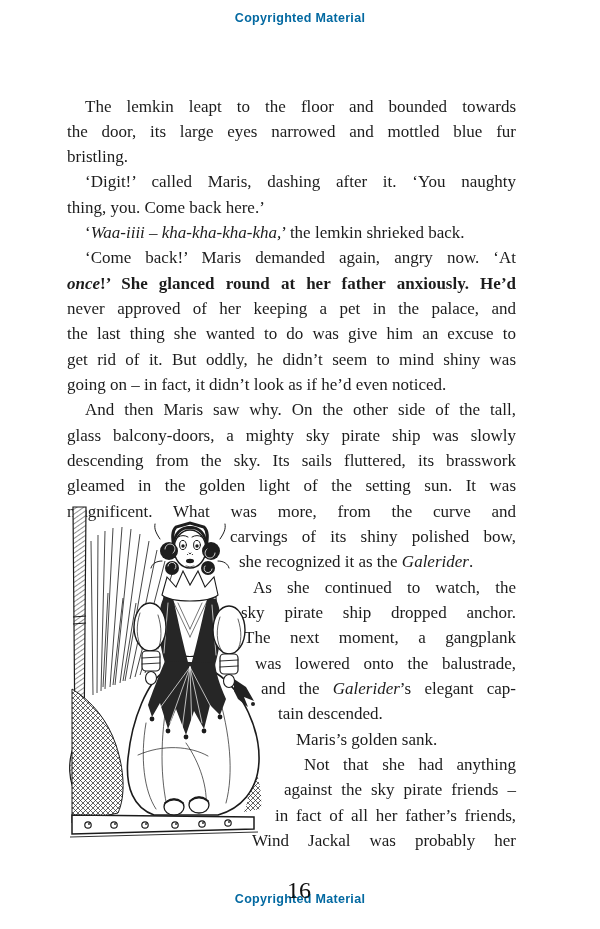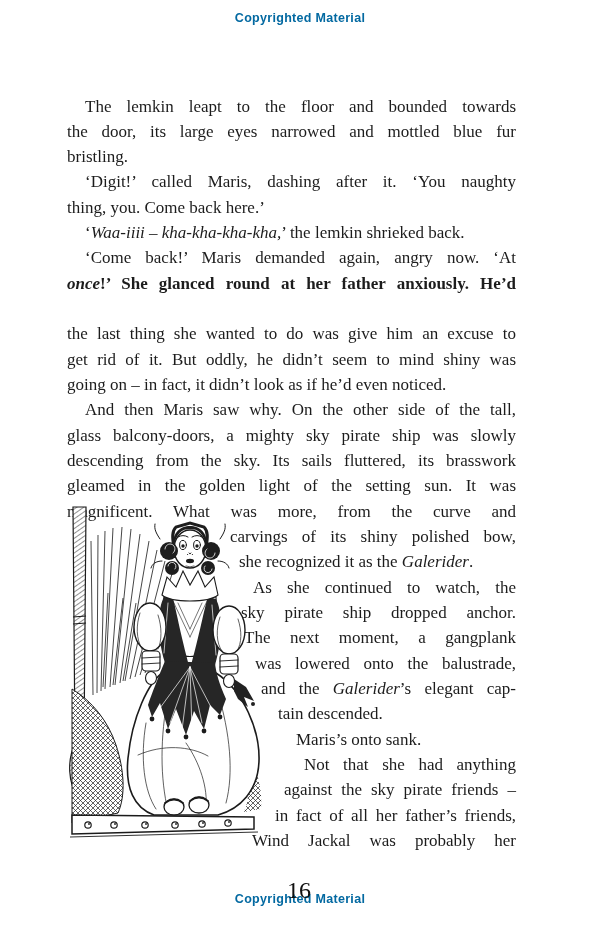--- a/index.html
+++ b/index.html
@@ -29,37 +29,38 @@
 
   <div class="textblock">
       <div class="line just" style="left: 85px; top: 73.5px; width: 431px;"><span>The lemkin leapt to the floor and bounded towards</span></div>
       <div class="line just" style="left: 67px; top: 98.83px; width: 449px;"><span>the door, its large eyes narrowed and mottled blue fur</span></div>
       <div class="line" style="left: 67px; top: 124.16px; width: 449px;"><span>bristling.</span></div>
       <div class="line just" style="left: 85px; top: 149.49px; width: 431px;"><span>‘Digit!’ called Maris, dashing after it. ‘You naughty</span></div>
       <div class="line" style="left: 67px; top: 174.82px; width: 449px;"><span>thing, you. Come back here.’</span></div>
       <div class="line" style="left: 85px; top: 200.15px; width: 431px;"><span>‘</span><span class="it">Waa-iiii – kha-kha-kha-kha,</span><span>’ the lemkin shrieked back.</span></div>
       <div class="line just" style="left: 85px; top: 225.48px; width: 431px;"><span>‘Come back!’ Maris demanded again, angry now. ‘At</span></div>
       <div class="line just" style="left: 67px; top: 250.81px; width: 449px; font-weight: bold;"><span class="it">once</span><span>!’ She glanced round at her father anxiously. He’d</span></div>
+      <div class="line just" style="left: 67px; top: 276.14px; width: 449px;"><span>never approved of her keeping a pet in the palace, and</span></div>
       <div class="line just" style="left: 67px; top: 301.47px; width: 449px;"><span>the last thing she wanted to do was give him an excuse to</span></div>
       <div class="line just" style="left: 67px; top: 326.8px; width: 449px;"><span>get rid of it. But oddly, he didn’t seem to mind shiny was</span></div>
       <div class="line" style="left: 67px; top: 352.13px; width: 449px;"><span>going on – in fact, it didn’t look as if he’d even noticed.</span></div>
       <div class="line just" style="left: 85px; top: 377.46px; width: 431px;"><span>And then Maris saw why. On the other side of the tall,</span></div>
       <div class="line just" style="left: 67px; top: 402.79px; width: 449px;"><span>glass balcony-doors, a mighty sky pirate ship was slowly</span></div>
       <div class="line just" style="left: 67px; top: 428.12px; width: 449px;"><span>descending from the sky. Its sails fluttered, its brasswork</span></div>
       <div class="line just" style="left: 67px; top: 453.45px; width: 449px;"><span>gleamed in the golden light of the setting sun. It was</span></div>
       <div class="line just" style="left: 67px; top: 478.78px; width: 449px;"><span>magnificent. What was more, from the curve and</span></div>
       <div class="line just" style="left: 230px; top: 504.11px; width: 286px;"><span>carvings of its shiny polished bow,</span></div>
       <div class="line" style="left: 239px; top: 529.44px; width: 277px;"><span>she recognized it as the </span><span class="it">Galerider</span><span>.</span></div>
       <div class="line just" style="left: 253px; top: 554.77px; width: 263px;"><span>As she continued to watch, the</span></div>
       <div class="line just" style="left: 241px; top: 580.1px; width: 275px;"><span>sky pirate ship dropped anchor.</span></div>
       <div class="line just" style="left: 244px; top: 605.43px; width: 272px;"><span>The next moment, a gangplank</span></div>
       <div class="line just" style="left: 255px; top: 630.76px; width: 261px;"><span>was lowered onto the balustrade,</span></div>
       <div class="line just" style="left: 261px; top: 656.09px; width: 255px;"><span>and the </span><span class="it">Galerider</span><span>’s elegant cap-</span></div>
       <div class="line" style="left: 278px; top: 681.42px; width: 238px;"><span>tain descended.</span></div>
-      <div class="line" style="left: 296px; top: 706.75px; width: 220px;"><span>Maris’s onto sank.</span></div>
+      <div class="line" style="left: 296px; top: 706.75px; width: 220px;"><span>Maris’s golden sank.</span></div>
       <div class="line just" style="left: 304px; top: 732.08px; width: 212px;"><span>Not that she had anything</span></div>
       <div class="line just" style="left: 284px; top: 757.41px; width: 232px;"><span>against the sky pirate friends –</span></div>
       <div class="line just" style="left: 275px; top: 782.74px; width: 241px;"><span>in fact of all her father’s friends,</span></div>
       <div class="line just" style="left: 252px; top: 808.07px; width: 264px;"><span>Wind Jackal was probably her</span></div>
     </div>
 
   <svg class="illus" viewBox="0 0 205 360" xmlns="http://www.w3.org/2000/svg">
     <defs>
       <pattern id="ph" patternUnits="userSpaceOnUse" width="4" height="4" patternTransform="rotate(55)">
         <rect width="4" height="4" fill="#ffffff"></rect>

